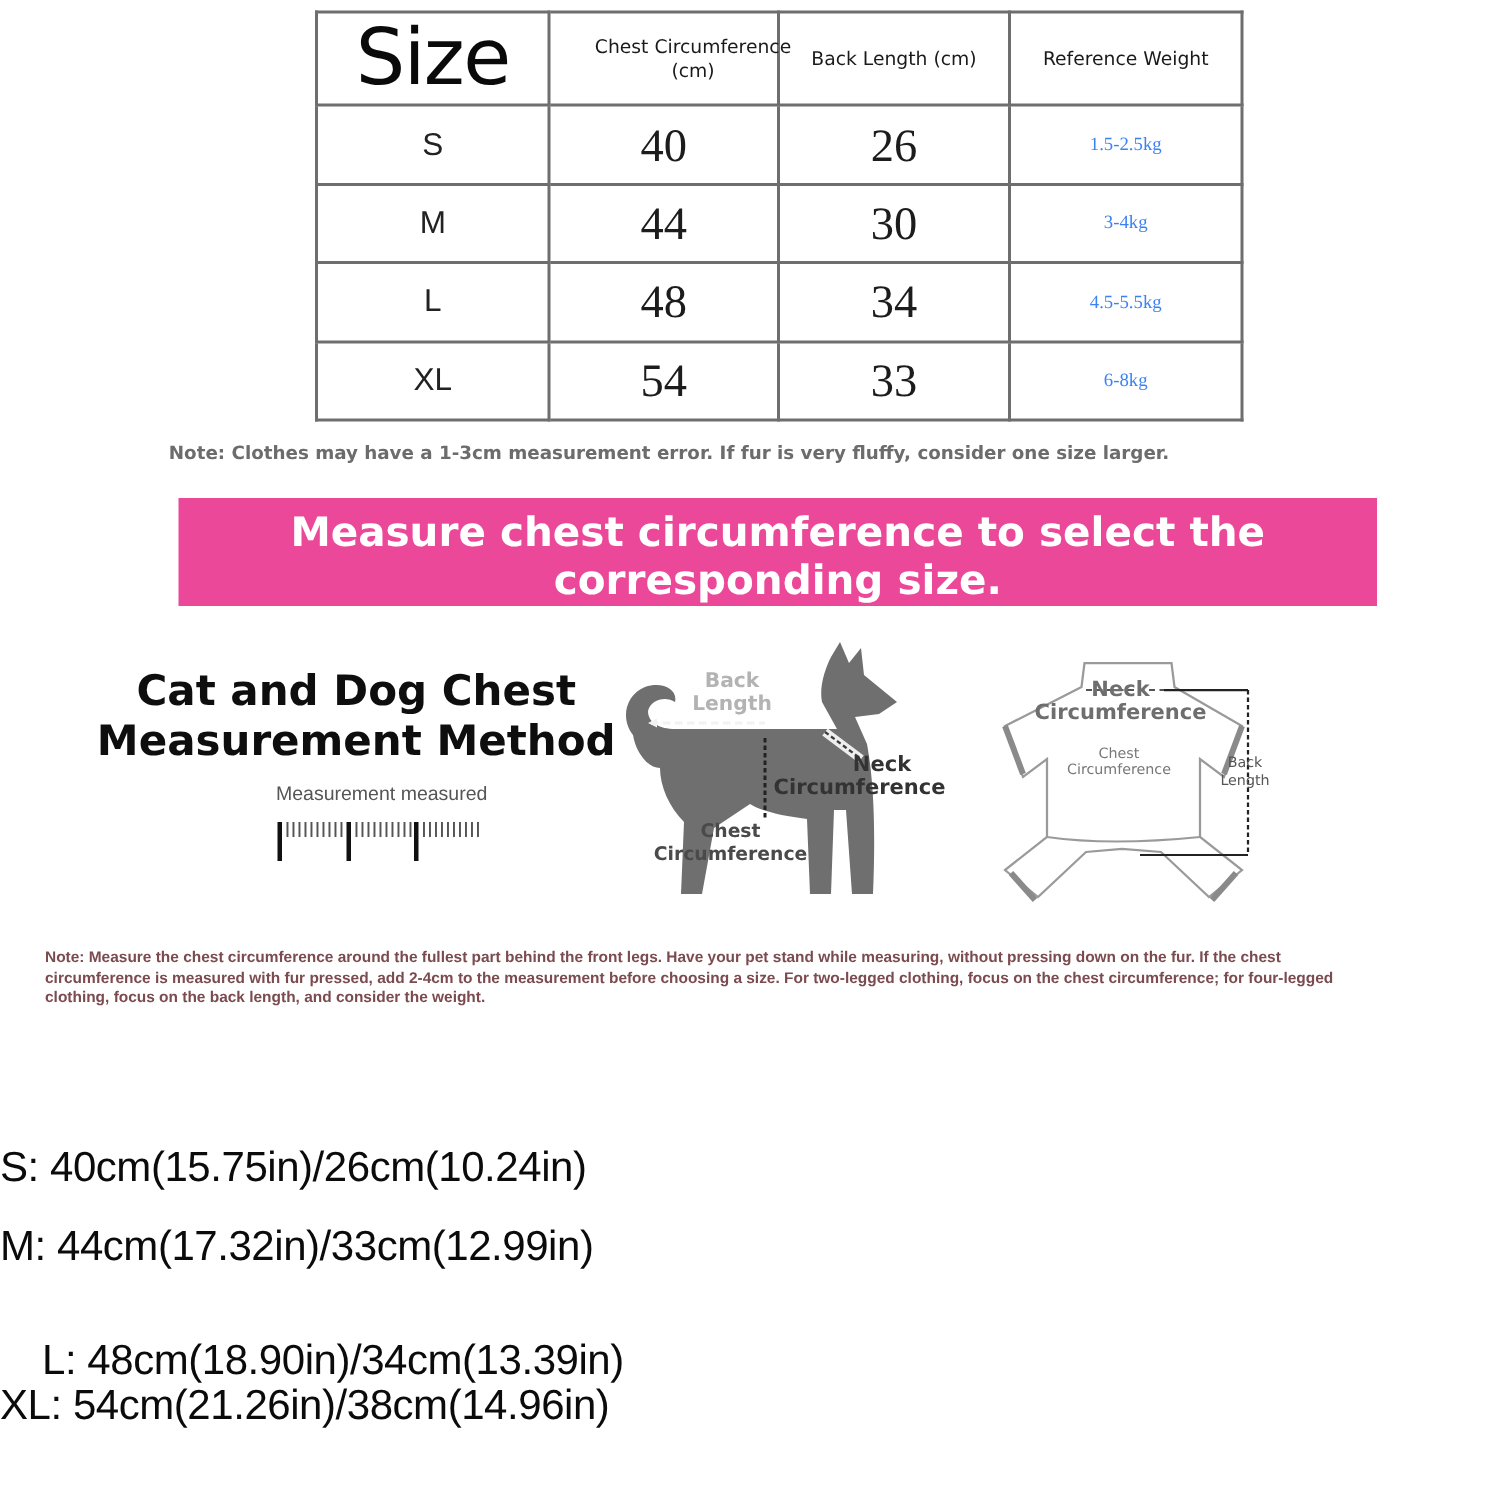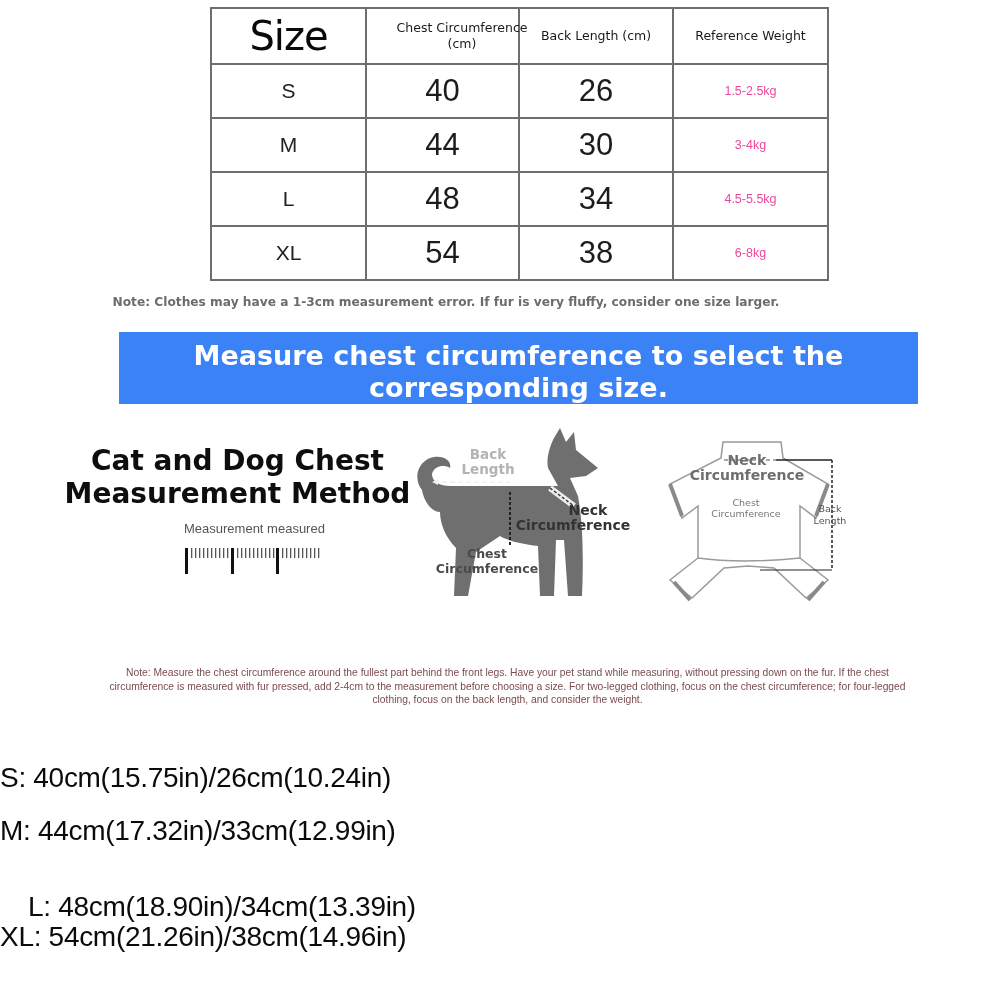--- a/index.html
+++ b/index.html
@@ -14,35 +14,35 @@
   .size-table td, .size-table th {
     border: 2px solid #6e6e6e; text-align: center; vertical-align: middle;
     font-weight: normal;
   }
   .size-table col.c0 { width: 155px; }
   .size-table col.c1 { width: 153px; }
   .size-table col.c2 { width: 154px; }
   .size-table col.c3 { width: 155px; }
   .size-table tr.head { height: 47px; }
   .size-table tr.row { height: 45.4px; }
-  .th-size { font-family: "DejaVu Sans", sans-serif; font-weight: bold; font-size: 40px; letter-spacing: -1px; color: #0a0a0a; line-height: 1; }
+  .th-size { font-family: "DejaVu Sans", sans-serif; font-weight: bold; font-size: 52px; letter-spacing: -1px; color: #0a0a0a; line-height: 1; }
   .th-small { font-family: "DejaVu Sans", sans-serif; font-weight: bold; font-size: 12.5px; color: #1a1a1a; line-height: 1.3; }
   .td-size { font-family: "Liberation Sans", sans-serif; font-size: 21px; color: #222; }
-  .td-num { font-family: Liberation Sans, sans-serif; font-size: 31px; color: #1c1c1c; }
-  .td-weight { font-family: Liberation Sans, sans-serif; font-weight: bold; font-size: 12.5px; color: #ec4899; border-radius: 21px; }
+  .td-num { font-family: Liberation Serif, serif; font-size: 31px; color: #1c1c1c; }
+  .td-weight { font-family: Liberation Serif, serif; font-weight: bold; font-size: 12.5px; color: #3b82f6; border-radius: 21px; }
 
   .note-top {
     position: absolute; left: 0; top: 295px; width: 892px; text-align: center;
     font-weight: bold; font-size: 12.2px; color: #6c6c6c;
   }
 
   
   .banner {
     position: absolute; left: 119px; top: 332px; width: 799px; height: 72px;
-    background: #3b82f6; color: #fff; text-align: center;
+    background: #ec4899; color: #fff; text-align: center;
     font-weight: bold; font-size: 27px; line-height: 32px; padding-top: 8px;
   }
 
   
   .method-title {
     position: absolute; left: 60px; top: 444px; width: 355px; text-align: center;
     font-weight: bold; font-size: 28px; line-height: 33px; color: #0e0e0e;
   }
   .method-sub {
     position: absolute; left: 184px; top: 521px; font-family: "Liberation Sans", sans-serif;
@@ -53,22 +53,22 @@
   
   .dog { position: absolute; left: 410px; top: 428px; width: 240px; height: 180px; }
   .dog-label { position: absolute; font-weight: bold; line-height: 15px; text-align: center; }
 
   
   .garment { position: absolute; left: 660px; top: 440px; width: 200px; height: 170px; }
   .garment-label { position: absolute; text-align: center; font-weight: bold; color: #707070; }
 
   
   .note-long {
-    position: absolute; left: 30px; top: 666px; width: 955px; text-align: center;
-    font-family: "Liberation Sans", sans-serif; font-weight: normal; font-size: 10.3px; line-height: 13.5px;
+    position: absolute; left: 30px; top: 632px; width: 955px; text-align: left;
+    font-family: "Liberation Sans", sans-serif; font-weight: bold; font-size: 10.3px; line-height: 13.5px;
     color: #7b4b4f;
   }
 
   
   .conv {
     position: absolute; left: 0; width: 1000px; 
     font-family: "Liberation Sans", sans-serif; font-size: 28px; color: #0b0b0b; letter-spacing: -0.3px;
   }
 </style>
 </head>
@@ -102,21 +102,21 @@
   </tr>
   <tr class="row">
     <td class="td-size">L</td>
     <td class="td-num">48</td>
     <td class="td-num">34</td>
     <td class="td-weight">4.5-5.5kg</td>
   </tr>
   <tr class="row">
     <td class="td-size">XL</td>
     <td class="td-num">54</td>
-    <td class="td-num">38</td>
+    <td class="td-num">33</td>
     <td class="td-weight">6-8kg</td>
   </tr>
 </tbody>
   </table>
 
 <div class="note-top">Note: Clothes may have a 1-3cm measurement error. If fur is very fluffy, consider one size larger.</div>
 
 <div class="banner">
   <div>Measure chest circumference to select the</div>
   <div>corresponding size.</div>

